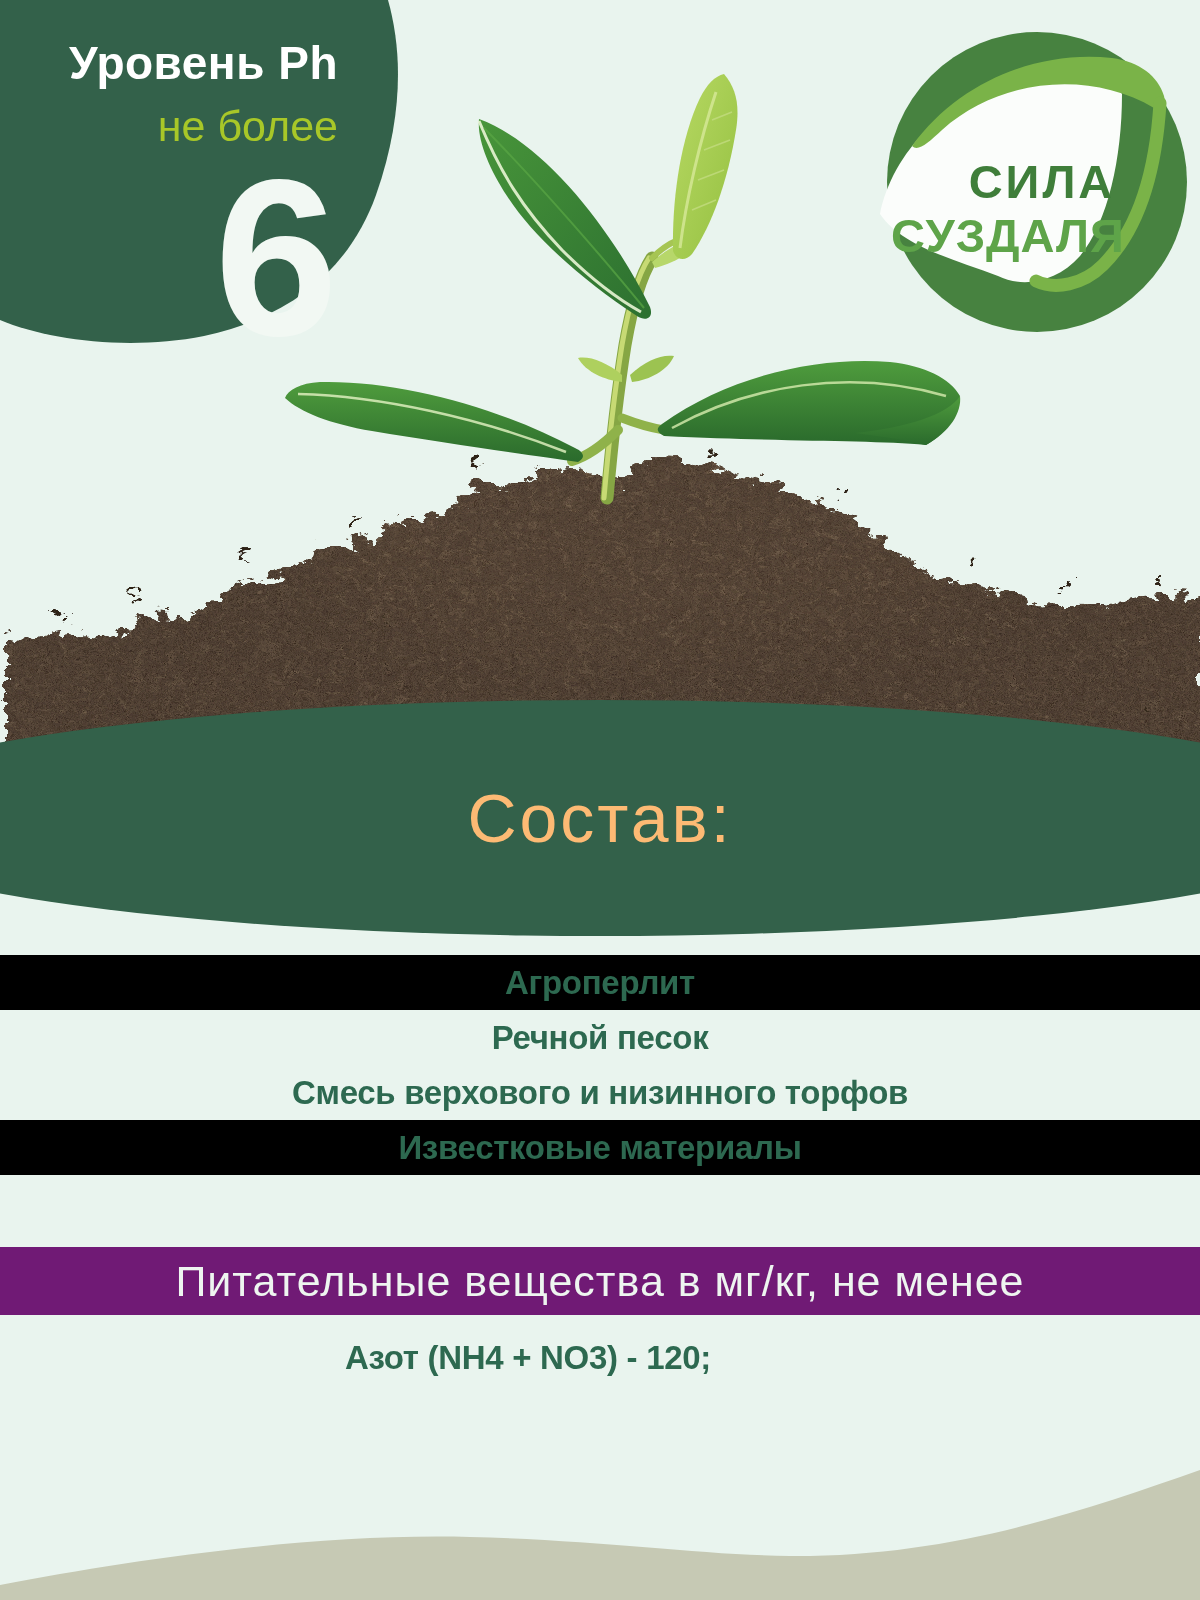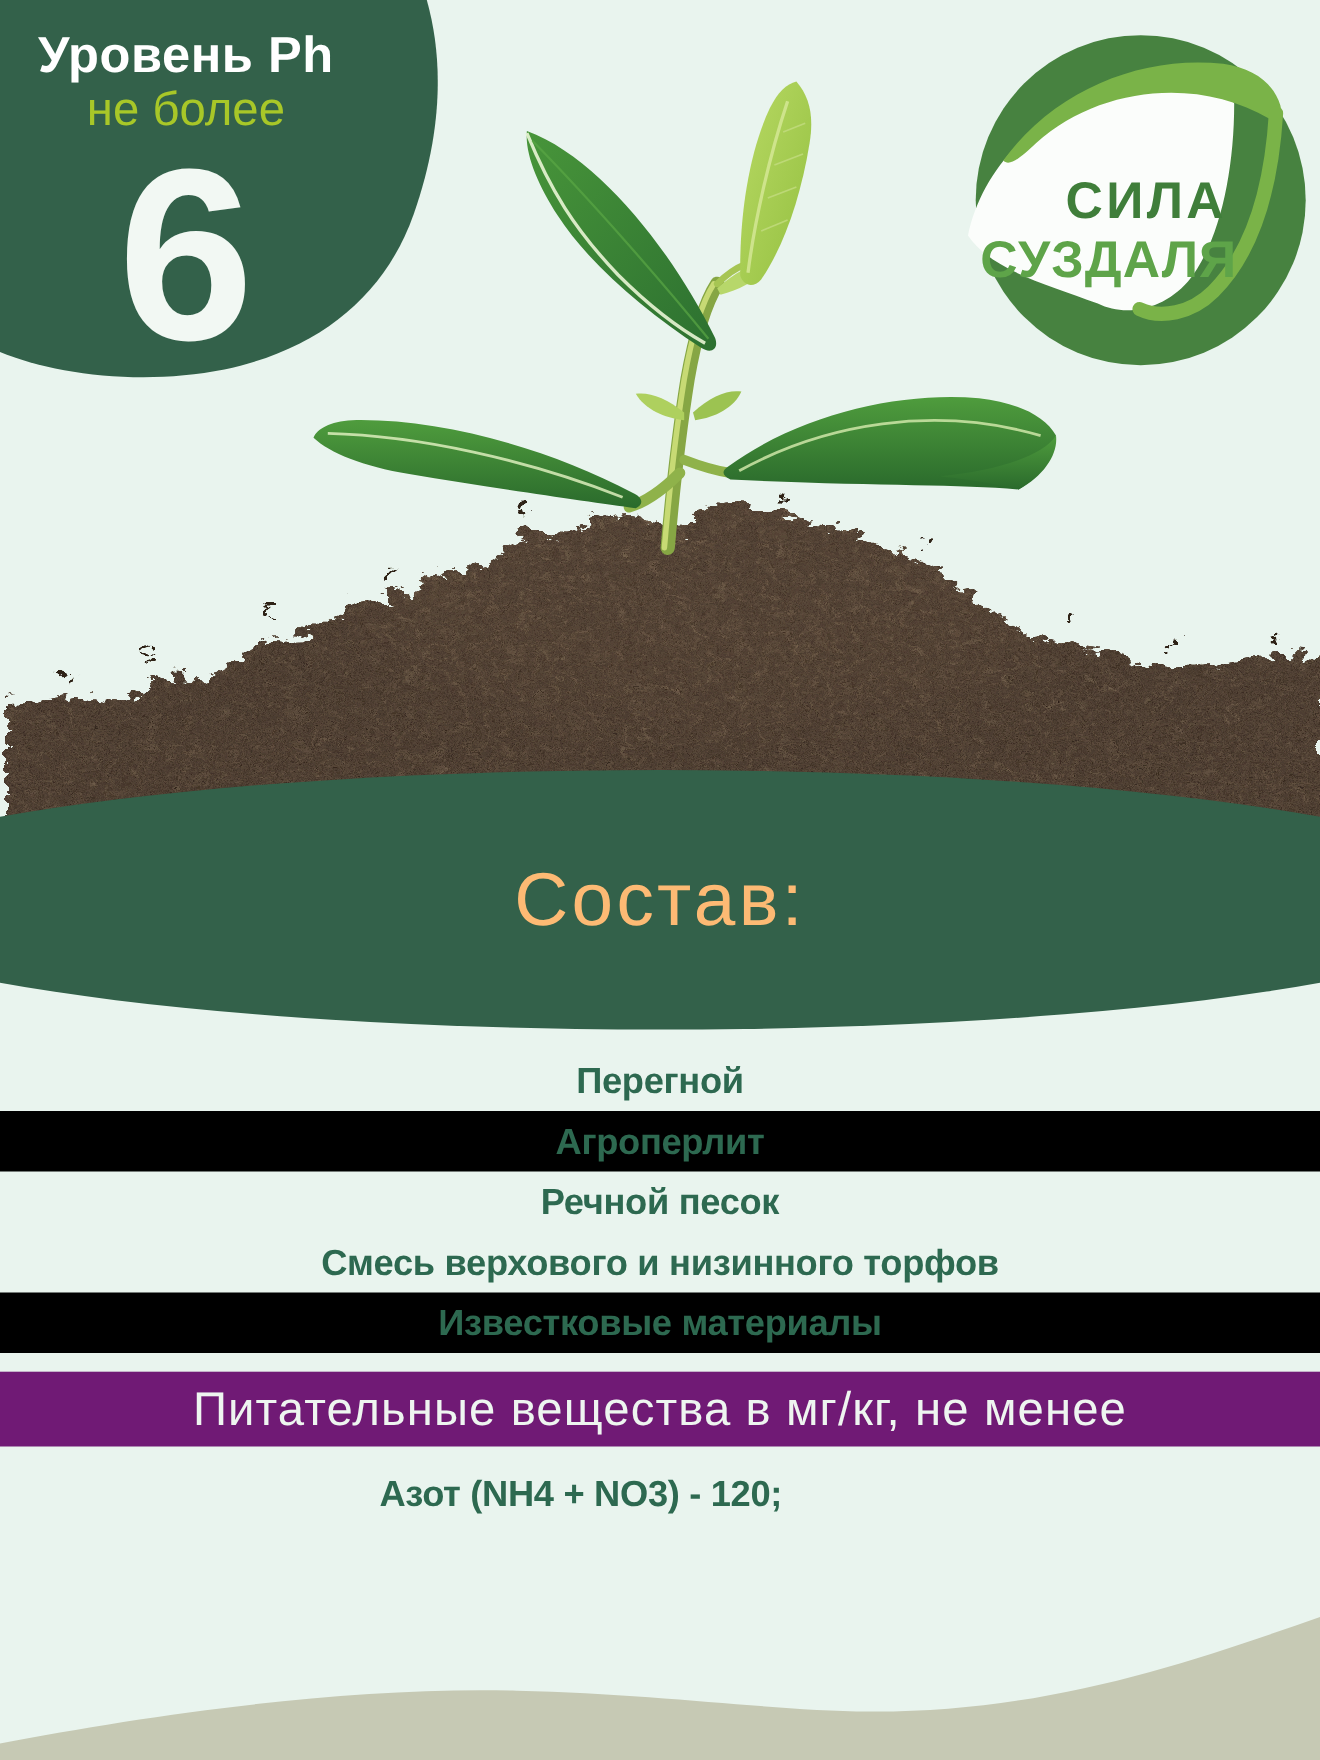--- a/index.html
+++ b/index.html
@@ -4,23 +4,23 @@
 <style>
   html,body{margin:0;padding:0;}
   body{font-family:"Liberation Sans","DejaVu Sans",sans-serif;}
   .canvas{position:relative;width:1200px;height:1600px;overflow:hidden;background:#e9f4ee;}
 
   
   .hero{position:absolute;left:0;top:0;z-index:1;}
 
   
   .ph-blob{position:absolute;left:0;top:0;z-index:3;}
-  .ph-badge{position:absolute;left:0;top:22px;width:338px;text-align:center;z-index:4;}
+  .ph-badge{position:absolute;left:0;top:36px;width:338px;text-align:right;z-index:4;}
   .ph-title{font-size:46px;font-weight:bold;color:#ffffff;letter-spacing:.5px;}
-  .ph-sub{font-size:43px;font-weight:400;color:#a8c728;margin-top:0;}
+  .ph-sub{font-size:43px;font-weight:400;color:#a8c728;margin-top:12px;}
   .ph-value{font-size:222px;font-weight:bold;color:#f2f8f3;line-height:.88;margin-top:10px;}
 
   
   .logo{position:absolute;left:850px;top:18px;z-index:3;}
   .logo-text1{font-family:"Liberation Sans",sans-serif;font-weight:bold;font-size:47px;fill:#3f7e3a;letter-spacing:3px;}
   .logo-text2{font-family:"Liberation Sans",sans-serif;font-weight:bold;font-size:47px;fill:#5ea449;letter-spacing:1px;}
 
   
   .sostav{position:absolute;left:-180px;top:700px;width:1560px;height:236px;background:#33614a;
           border-radius:50%;z-index:5;display:flex;align-items:center;justify-content:center;}
@@ -171,21 +171,20 @@
     <path d="M310,85 C306,150 290,210 253,247 C233,267 205,272 186,263" fill="none" stroke="#7ab348" stroke-width="13" stroke-linecap="round"></path>
     <text class="logo-text1" x="192" y="180" text-anchor="middle">СИЛА</text>
     <text class="logo-text2" x="158" y="234" text-anchor="middle">СУЗДАЛЯ</text>
   </svg>
 
   <div class="sostav">
     <span>Состав:</span>
   </div>
 
   <div class="comp-rows">
-    <div class="row">Перегной</div>
     <div class="row alt">Агроперлит</div>
     <div class="row">Речной песок</div>
     <div class="row">Смесь верхового и низинного торфов</div>
     <div class="row alt">Известковые материалы</div>
   </div>
 
   <div class="nut-band">
     <span>Питательные вещества в мг/кг, не менее</span>
   </div>
 

